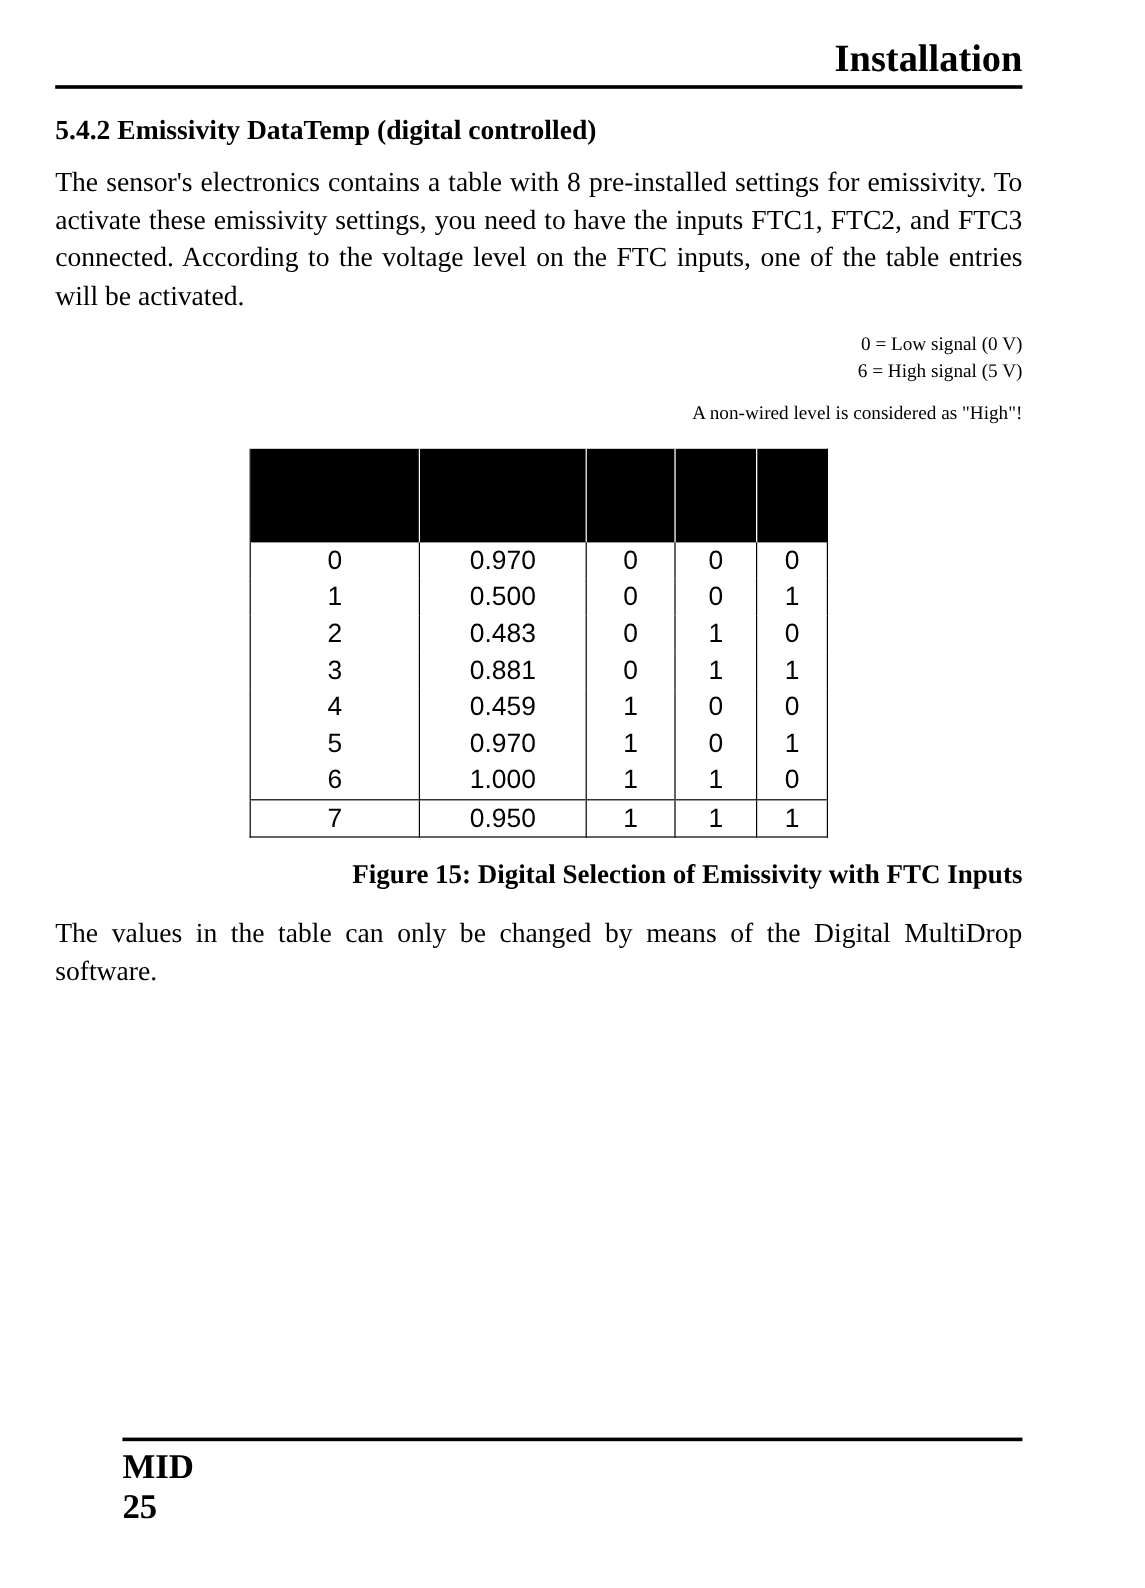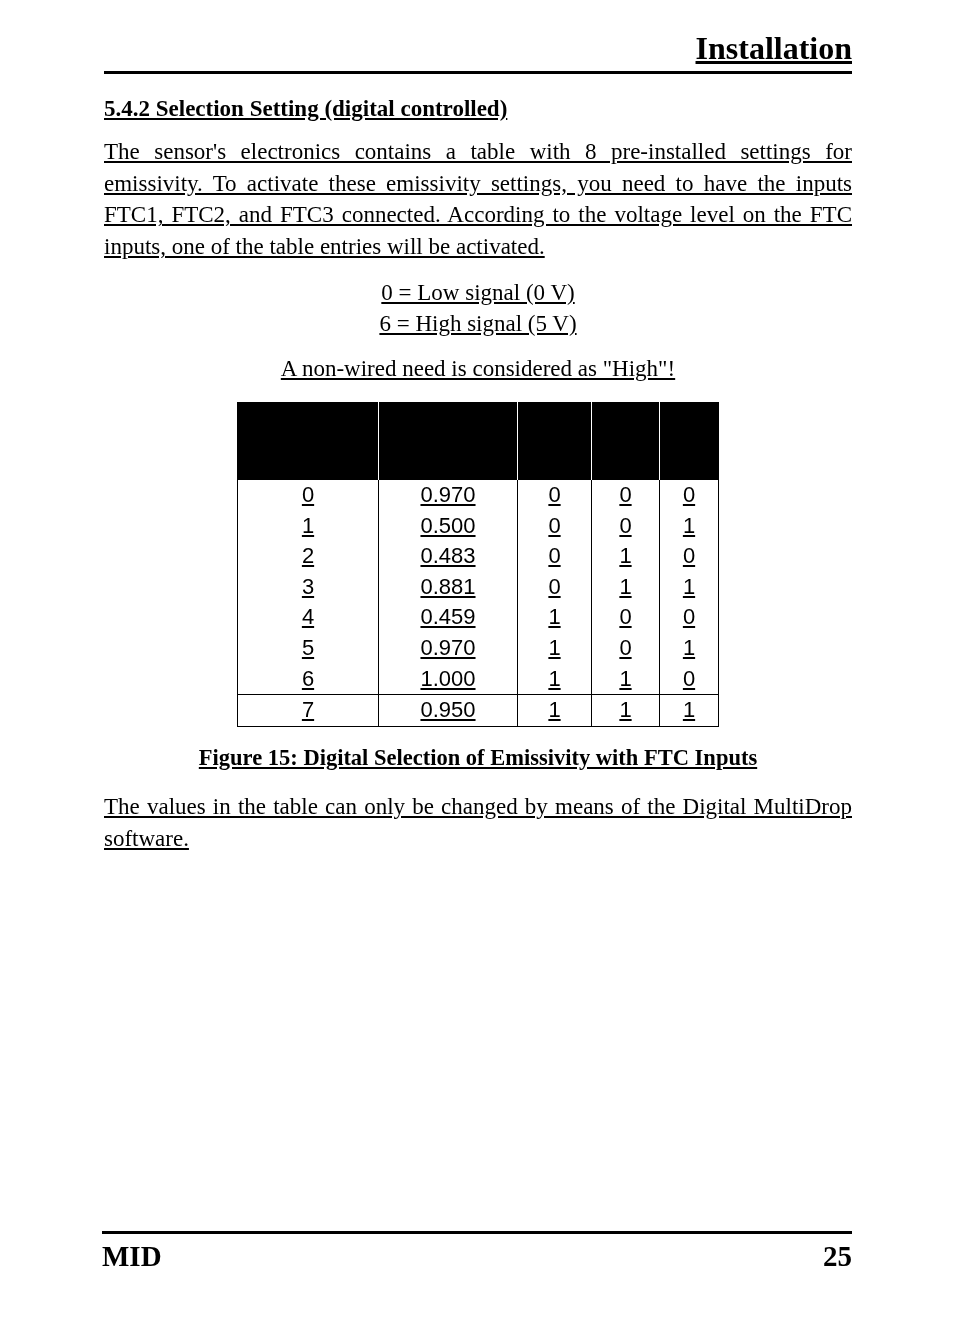--- a/index.html
+++ b/index.html
@@ -6,24 +6,23 @@
     margin: 0;
     padding: 0;
     width: 954px;
     height: 1323px;
     background: #fff;
     font-family: "Palatino Linotype", "Book Antiqua", Palatino, serif;
     color: #000;
   }
   .page {
     box-sizing: border-box;
-    padding: 30px 102px 40px 104px;
+    padding: 30px 102px 40px 46px;
     height: 100%;
     position: relative;
-    text-decoration: underline;
   }
   .header-title {
     text-align: right;
     font-weight: bold;
     font-size: 32px;
     margin-top: 0;
     margin-bottom: 4px;
   }
   .hr-thick {
     border: none;
@@ -35,23 +34,23 @@
     font-size: 23px;
     margin: 0 0 14px 0;
   }
   .body {
     font-size: 23px;
     line-height: 1.38;
     text-align: justify;
     margin: 0 0 14px 0;
   }
   .body-left {
-    font-size: 23px;
+    font-size: 16px;
     line-height: 1.35;
-    text-align: center;
+    text-align: right;
     margin: 0 0 14px 0;
   }
   table.ftc {
     border-collapse: collapse;
     margin: 18px auto 18px auto;
     font-family: Arial, Helvetica, sans-serif;
     font-size: 22px;
   }
   table.ftc th {
     background: #000;
@@ -75,59 +74,60 @@
     border-top: 1px solid #000;
   }
   .col-entry { width: 140px; }
   .col-emis  { width: 138px; }
   .col-ftc1  { width: 73px; }
   .col-ftc2  { width: 67px; }
   .col-ftc3  { width: 58px; }
   .caption {
     font-weight: bold;
     font-size: 22.5px;
-    text-align: center;
+    text-align: right;
     margin: 10px 0 20px 0;
   }
   .footer {
     position: absolute;
     left: 102px;
     right: 102px;
     bottom: 50px;
   }
   .hr-foot {
     border: none;
     border-top: 3px solid #000;
     margin: 0 0 6px 0;
   }
   .footer-row {
     display: flex;
     justify-content: space-between;
     font-weight: bold;
     font-size: 29px;
+    flex-direction: column;
   }
 </style>
 </head>
 <body>
 
 <div class="page">
 
   <div class="header-title">Installation</div>
   <hr class="hr-thick">
 
-  <div class="section-heading">5.4.2 Selection Setting (digital controlled)</div>
+  <div class="section-heading">5.4.2 Emissivity DataTemp (digital controlled)</div>
 
   <p class="body">The sensor's electronics contains a table with 8 pre-installed settings for emissivity. To activate these emissivity settings, you need to have the inputs FTC1, FTC2, and FTC3 connected. According to the voltage level on the FTC inputs, one of the table entries will be activated.</p>
 
   <p class="body-left">
     <span>0 = Low signal (0 V)</span><br>
     <span>6 = High signal (5 V)</span>
   </p>
 
-  <p class="body-left">A non-wired need is considered as "High"!</p>
+  <p class="body-left">A non-wired level is considered as "High"!</p>
 
   <table class="ftc">
     <thead>
       <tr>
         <th class="col-entry"></th>
         <th class="col-emis"></th>
         <th class="col-ftc1"></th>
         <th class="col-ftc2"></th>
         <th class="col-ftc3"></th>
       </tr>

